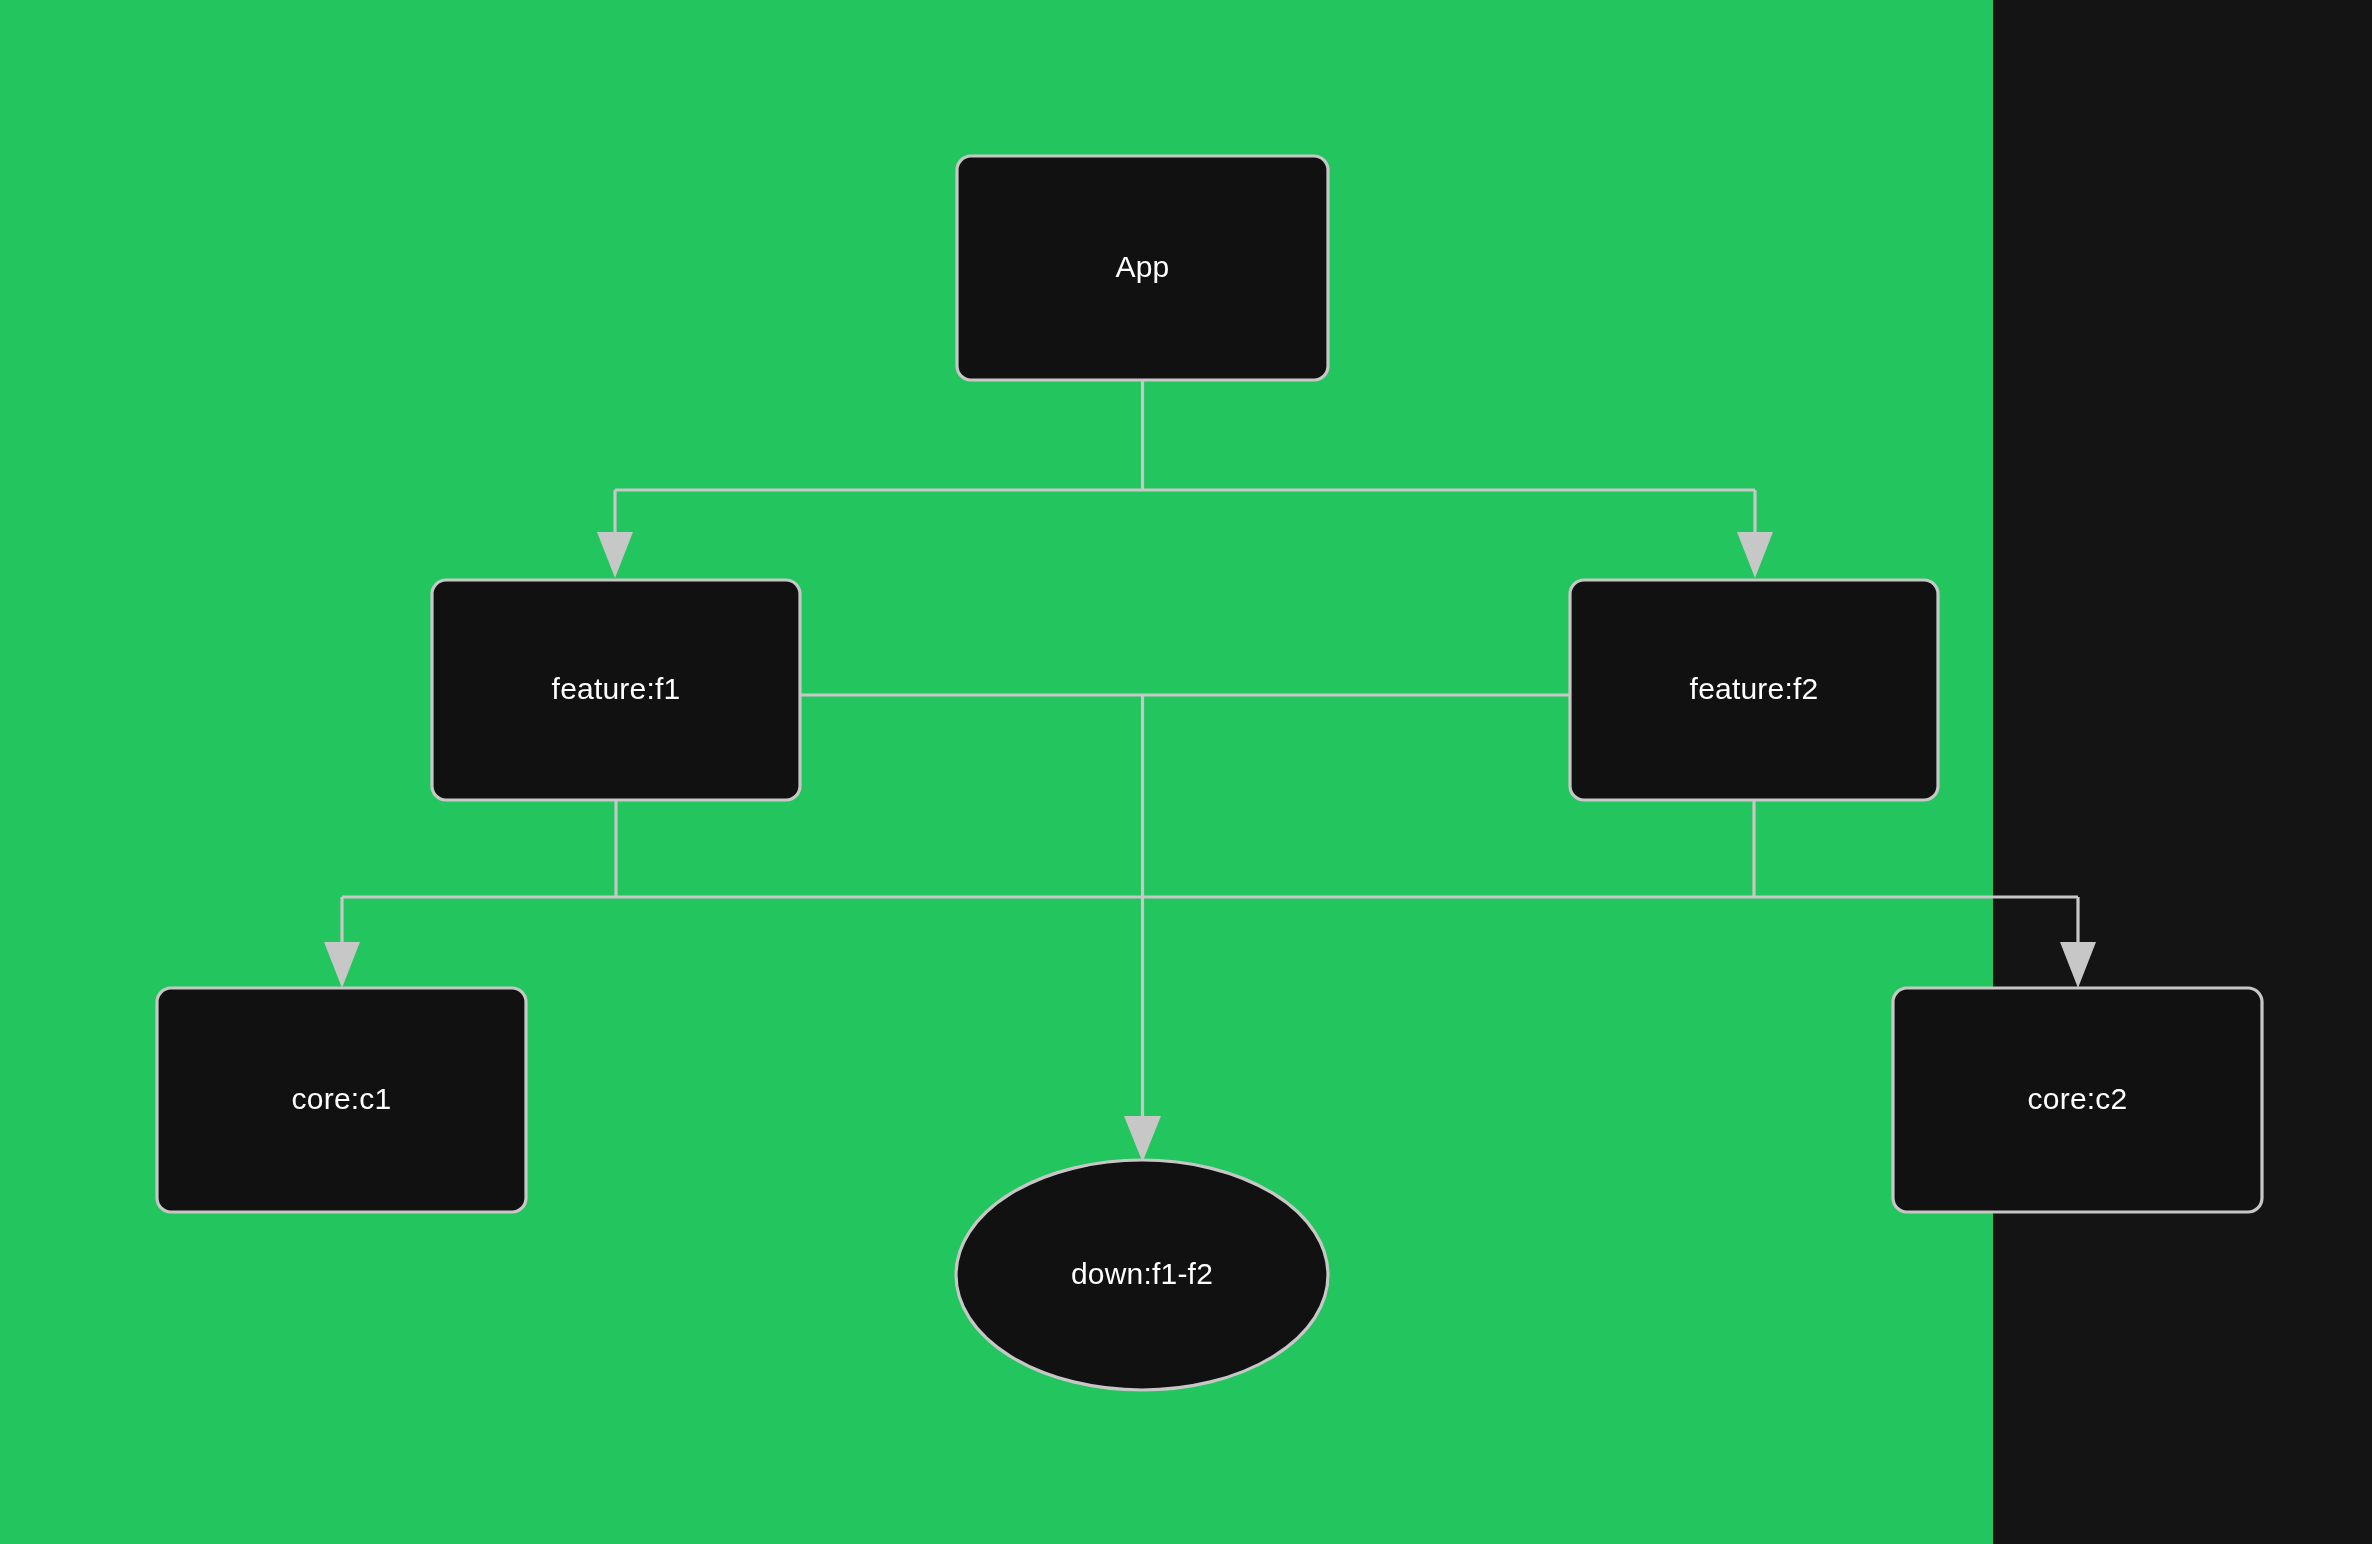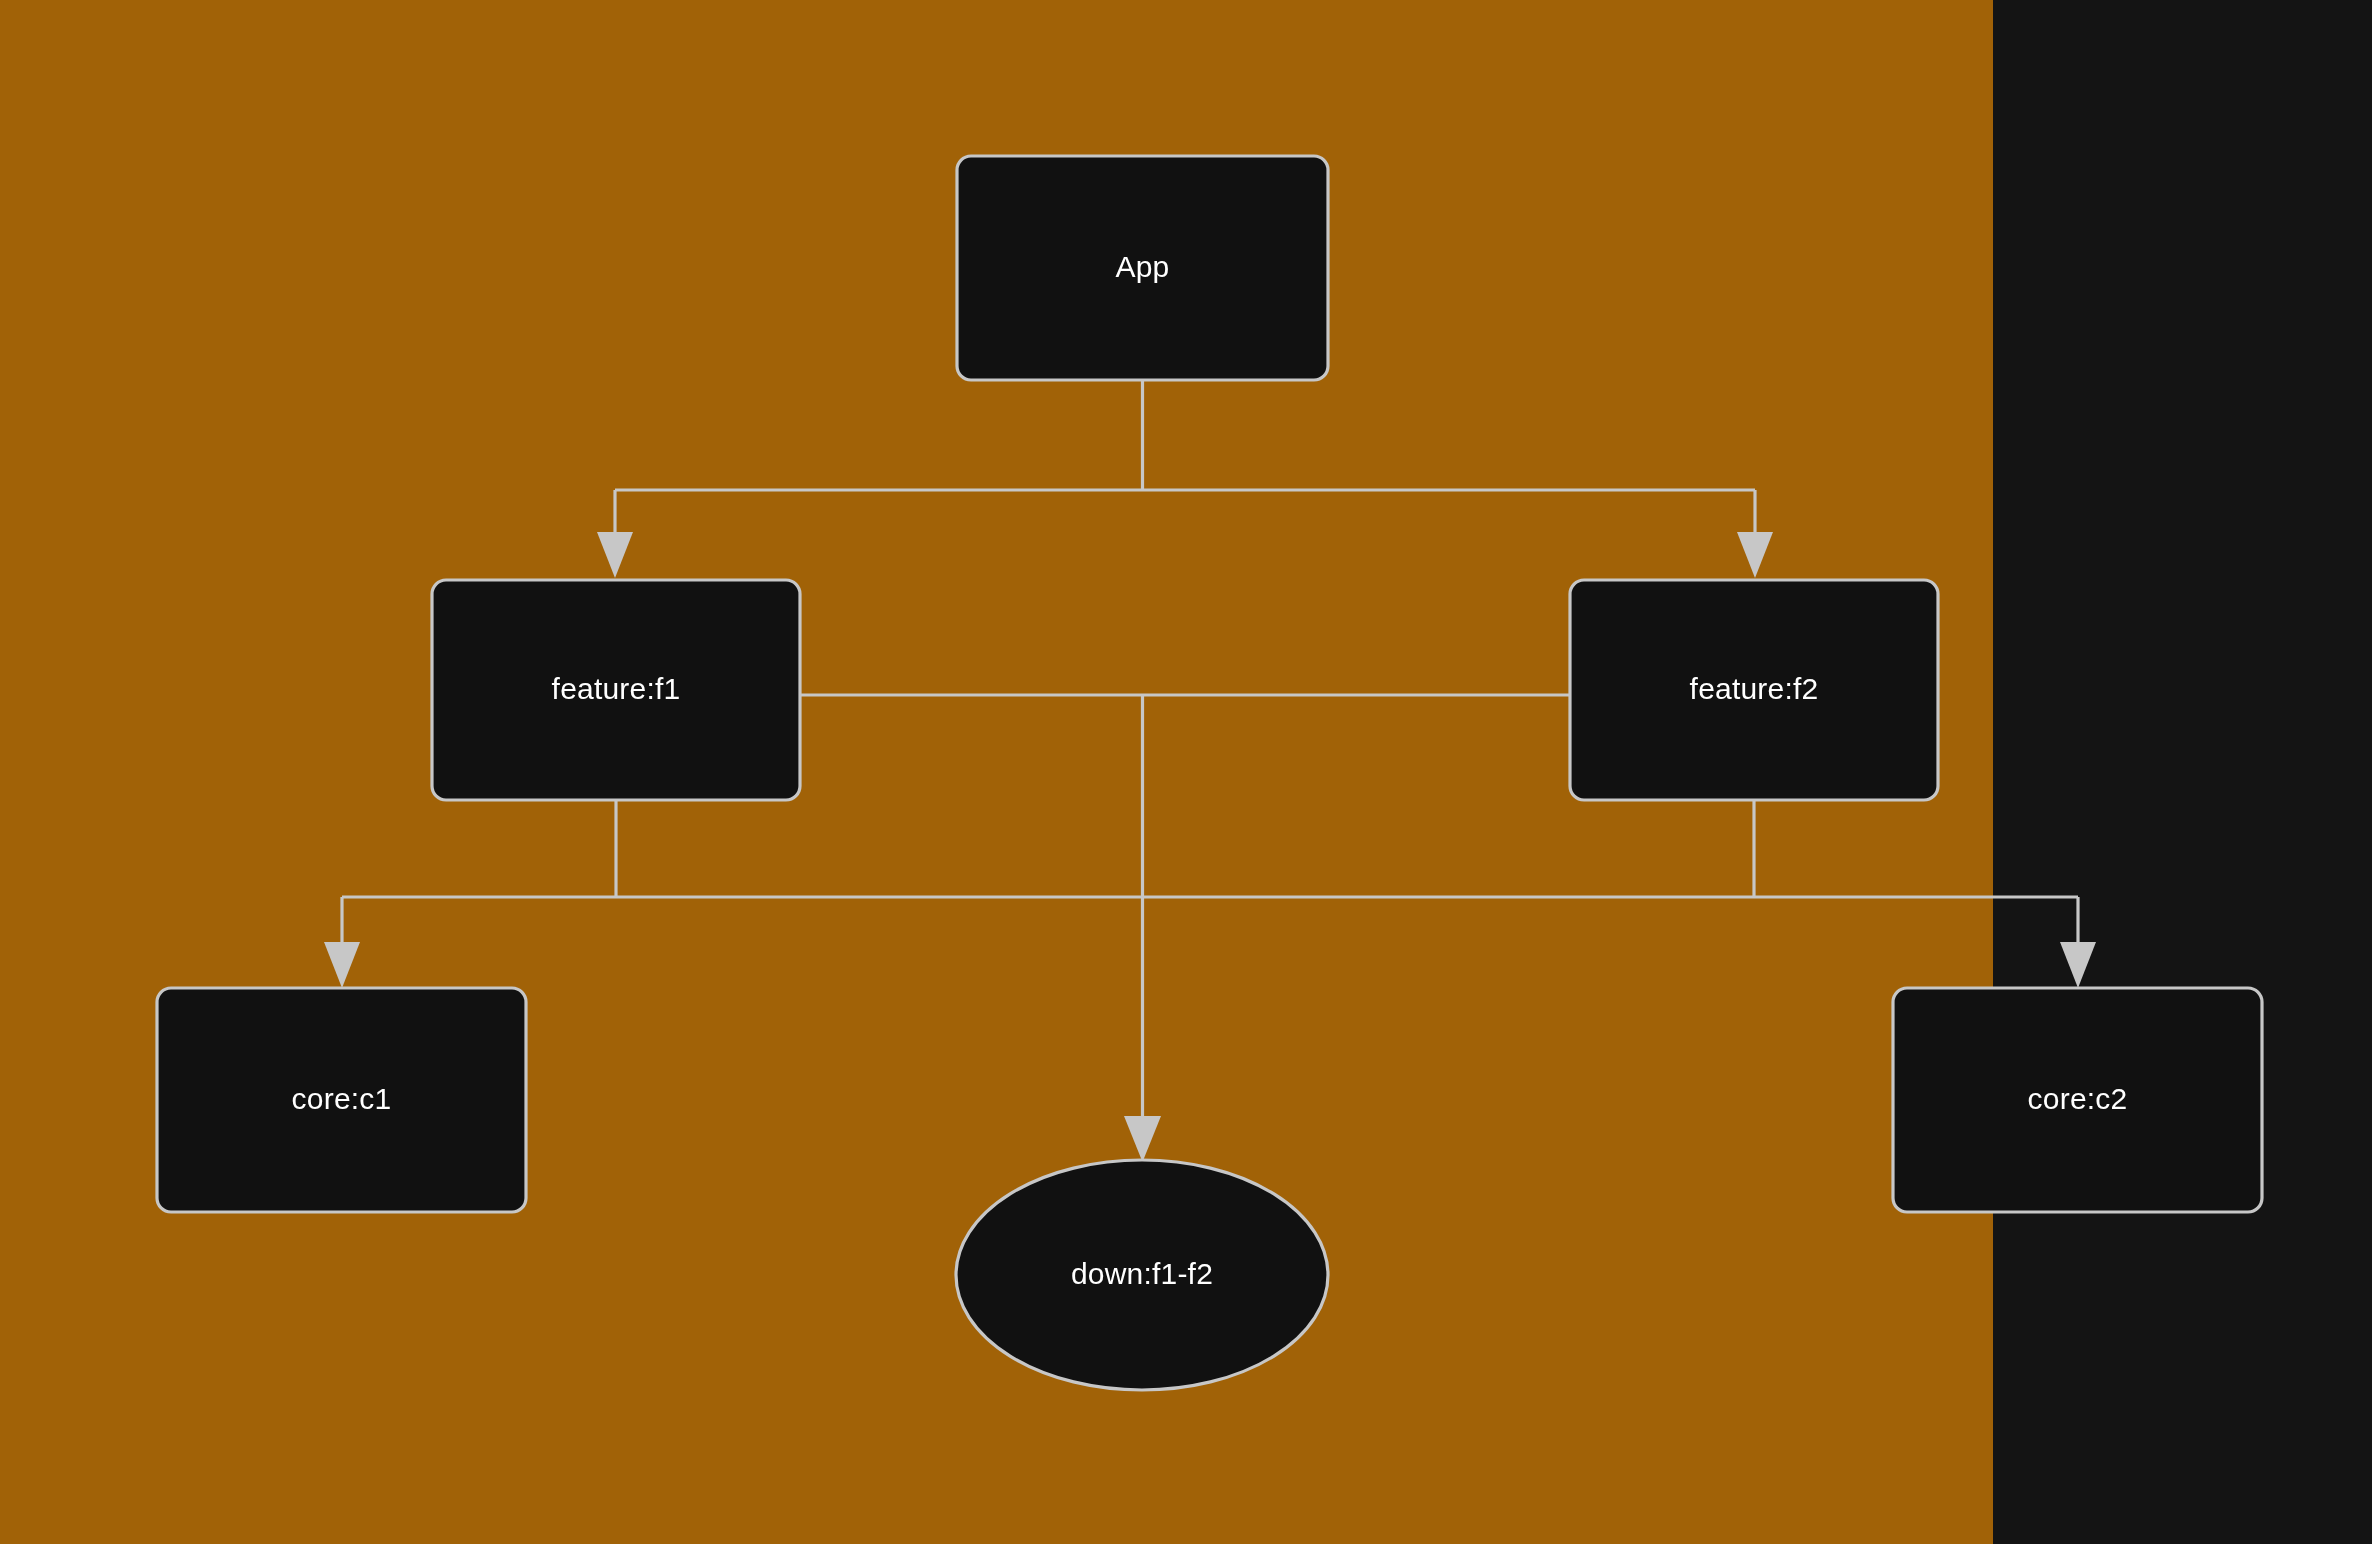--- a/index.html
+++ b/index.html
@@ -11,21 +11,21 @@
   body {
     width: 2372px;
     height: 1544px;
     overflow: hidden;
     font-family: "Liberation Sans", "DejaVu Sans", sans-serif;
   }
   #diagram-root {
     position: relative;
     width: 1993px;
     height: 1544px;
-    background: #a16207;
+    background: #22c55e;
   }
   #graph-svg {
     position: absolute;
     top: 0;
     left: 0;
     width: 2372px;
     height: 1544px;
     display: block;
   }
   .node-shape {

